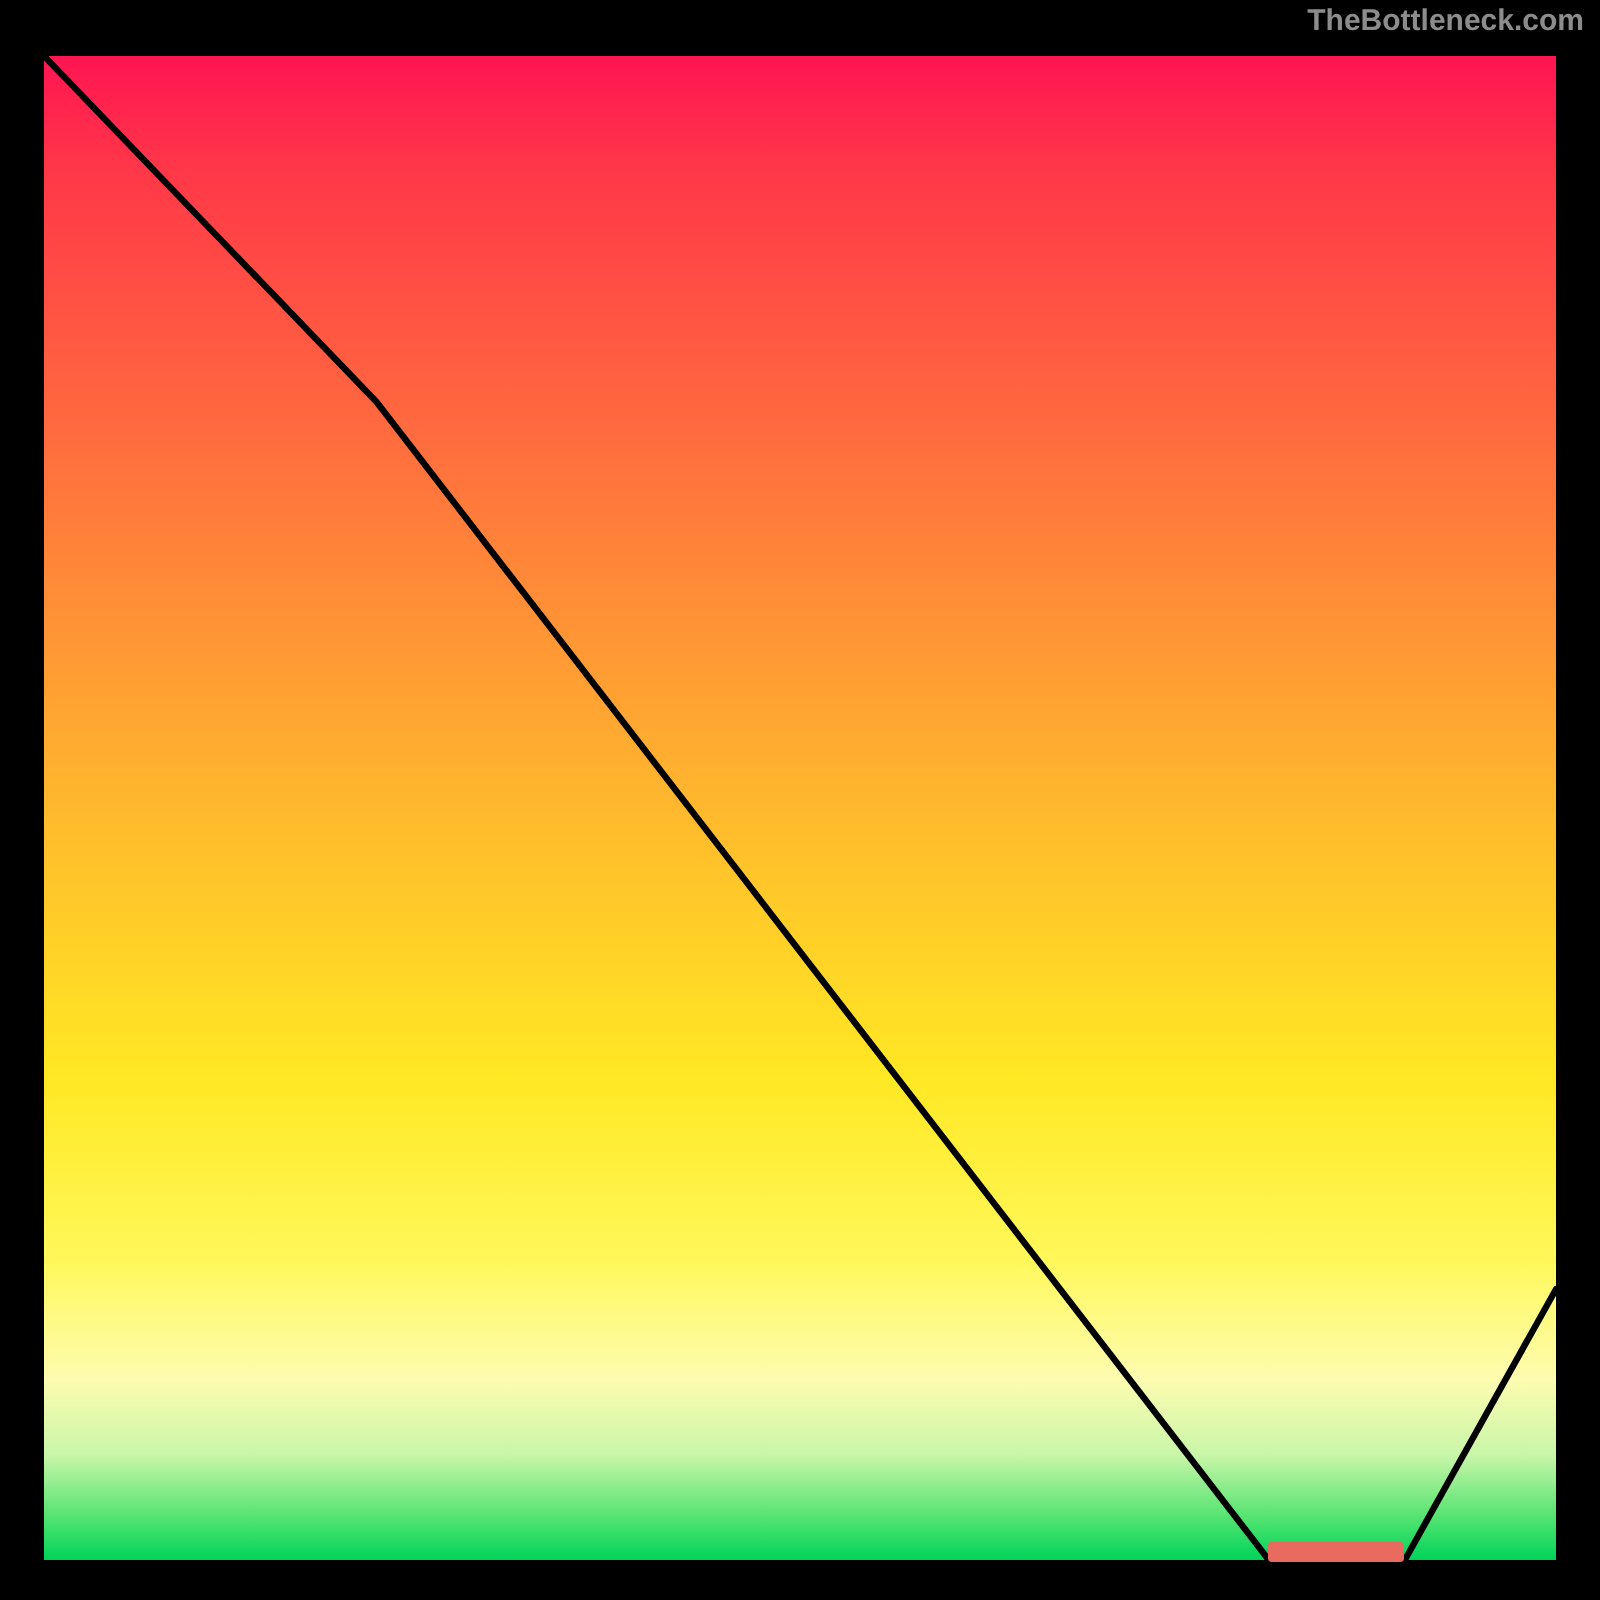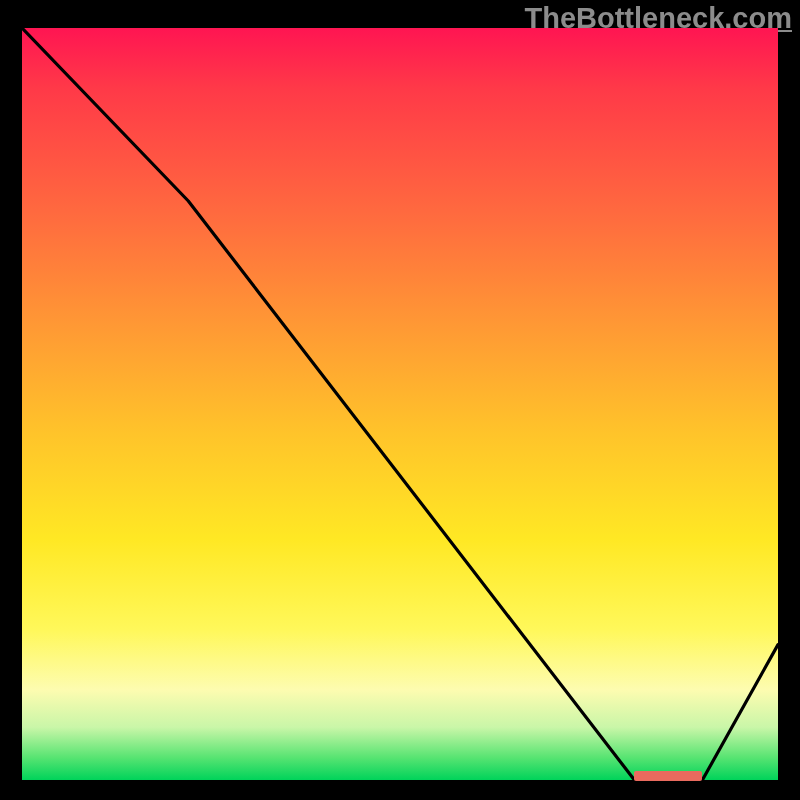--- a/index.html
+++ b/index.html
@@ -13,25 +13,24 @@
   }
   .wrap {
     position: relative;
     width: 800px;
     height: 800px;
   }
   .attribution {
     position: absolute;
     top: 2px;
     right: 8px;
-    font-size: 29px;
+    font-size: 15px;
     font-weight: bold;
     color: #8c8c8c;
     letter-spacing: 0px;
-    text-decoration: underline;
   }
   .plot-outer {
     position: absolute;
     left: 22px;
     top: 28px;
     width: 756px;
     height: 752px;
     background: #000000;
   }
   .plot-inner {

